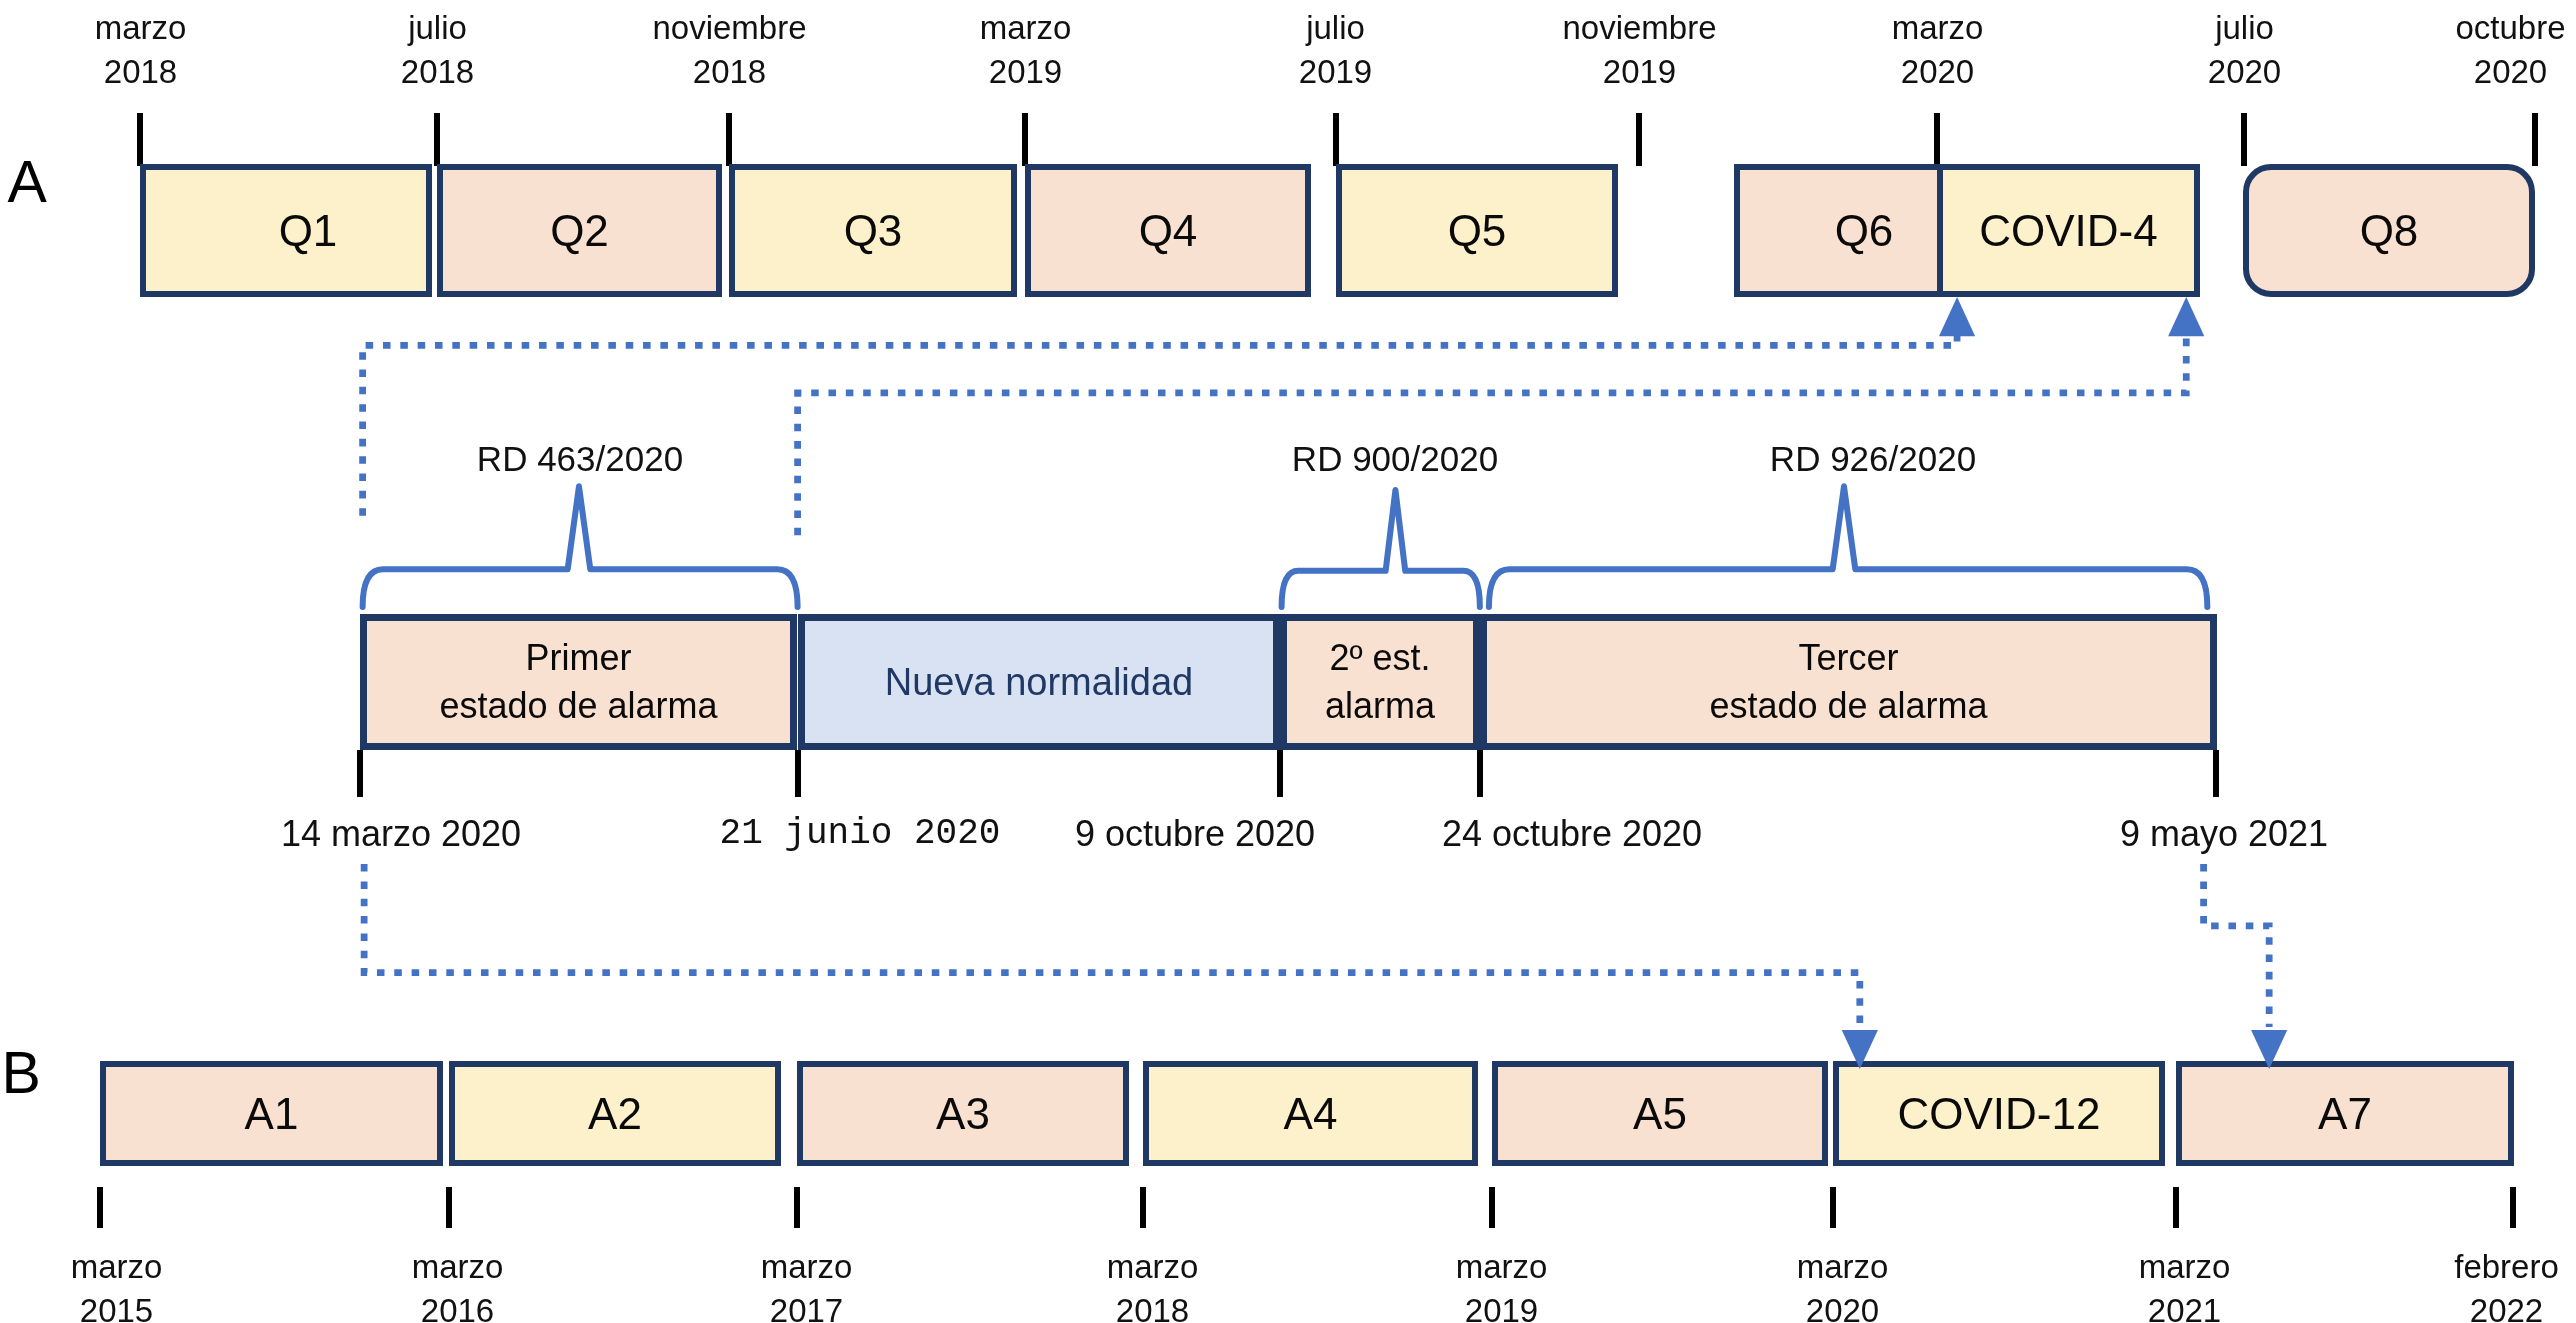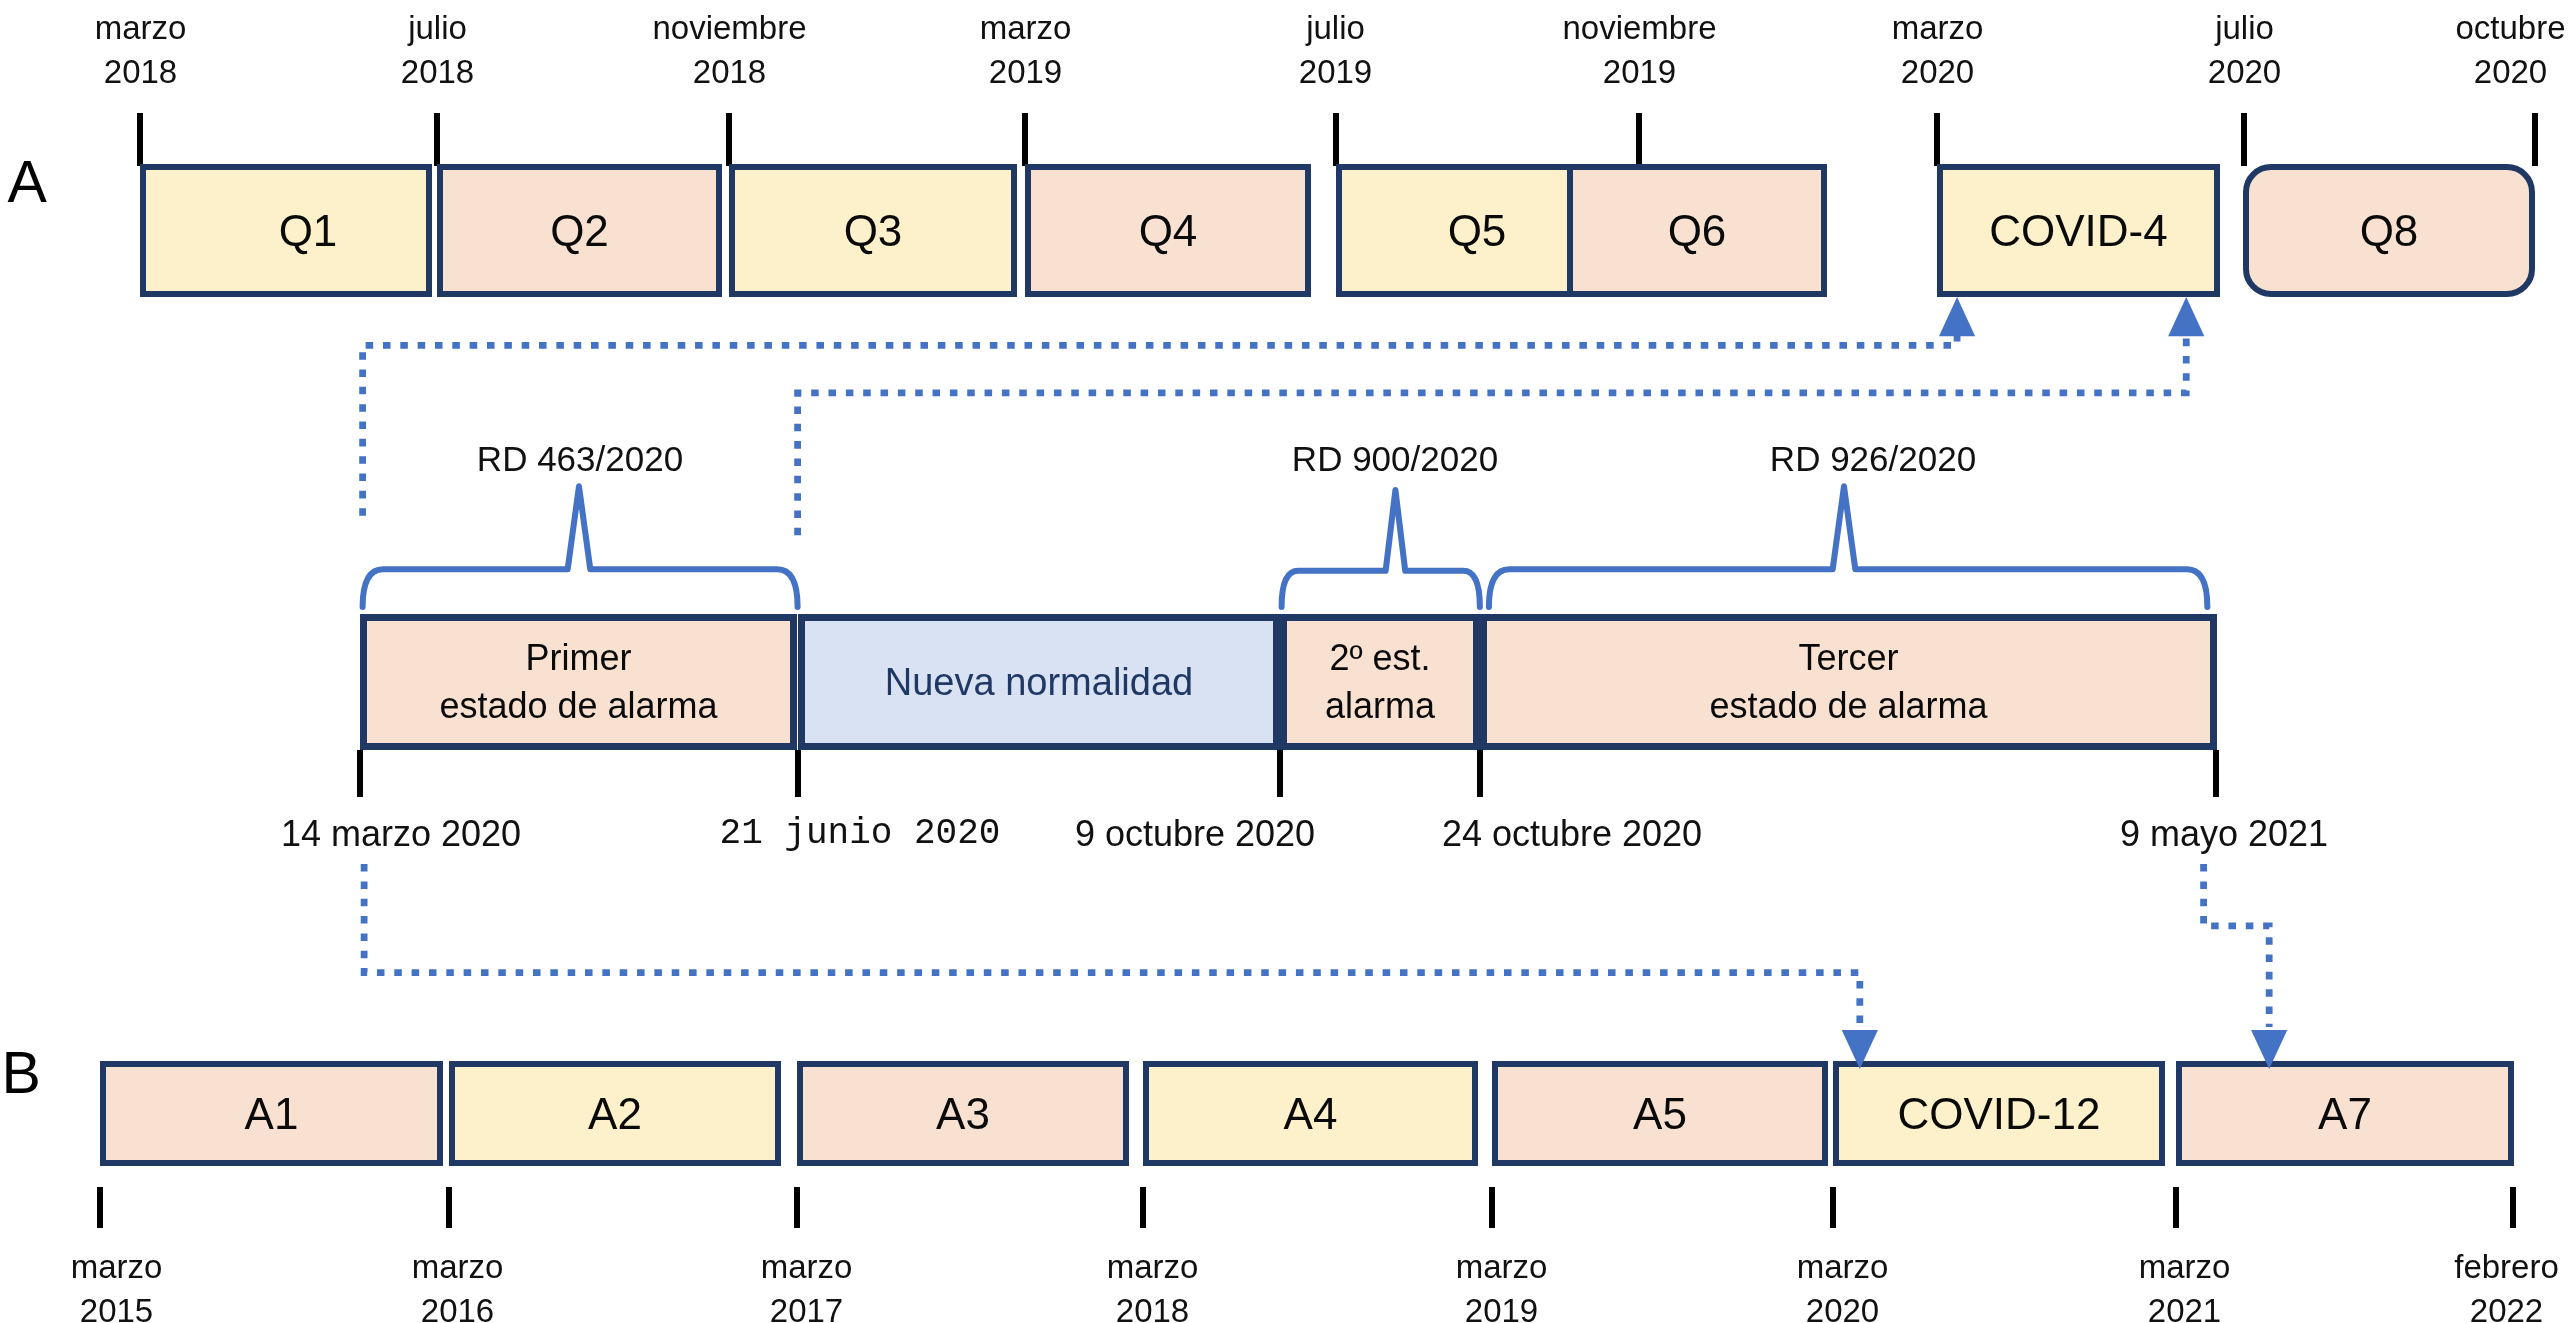--- a/index.html
+++ b/index.html
@@ -104,24 +104,24 @@
     </div>
   <div class="abs wavebox row-a c-yellow" style="left:729px;width:288px;">
       <span>Q3</span>
     </div>
   <div class="abs wavebox row-a c-pink" style="left:1025px;width:286px;">
       <span>Q4</span>
     </div>
   <div class="abs wavebox row-a c-yellow" style="left:1336px;width:282px;">
       <span>Q5</span>
     </div>
-  <div class="abs wavebox row-a c-pink" style="left:1567px;width:260px;">
+  <div class="abs wavebox row-a c-pink" style="left:1734px;width:260px;">
       <span>Q6</span>
     </div>
-  <div class="abs wavebox row-a c-yellow" style="left:1937px;width:283px;">
+  <div class="abs wavebox row-a c-yellow" style="left:1937px;width:263px;">
       <span>COVID-4</span>
     </div>
   <div class="abs wavebox row-a c-pink" style="left:2243px;width:292px;border-radius:28px;">
       <span>Q8</span>
     </div>
 
   <div class="abs rd-label" style="left:384px;top:439px;">RD 463/2020</div>
   <div class="abs rd-label" style="left:1199px;top:439px;">RD 900/2020</div>
   <div class="abs rd-label" style="left:1677px;top:439px;">RD 926/2020</div>
 

